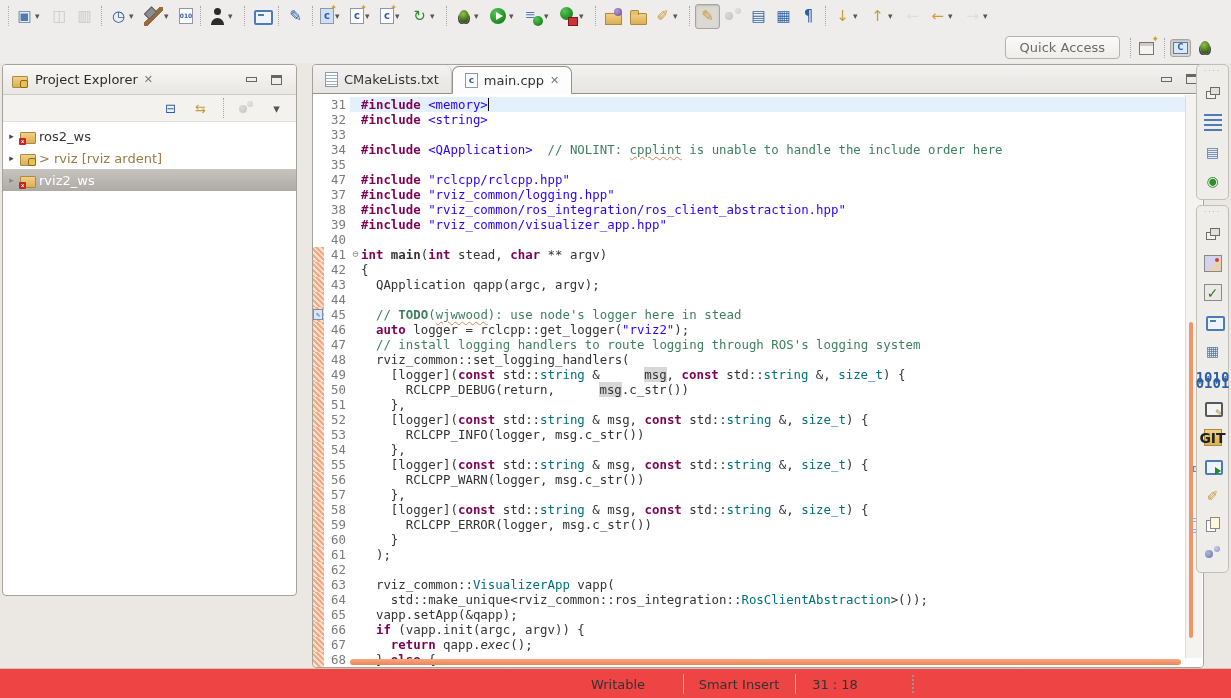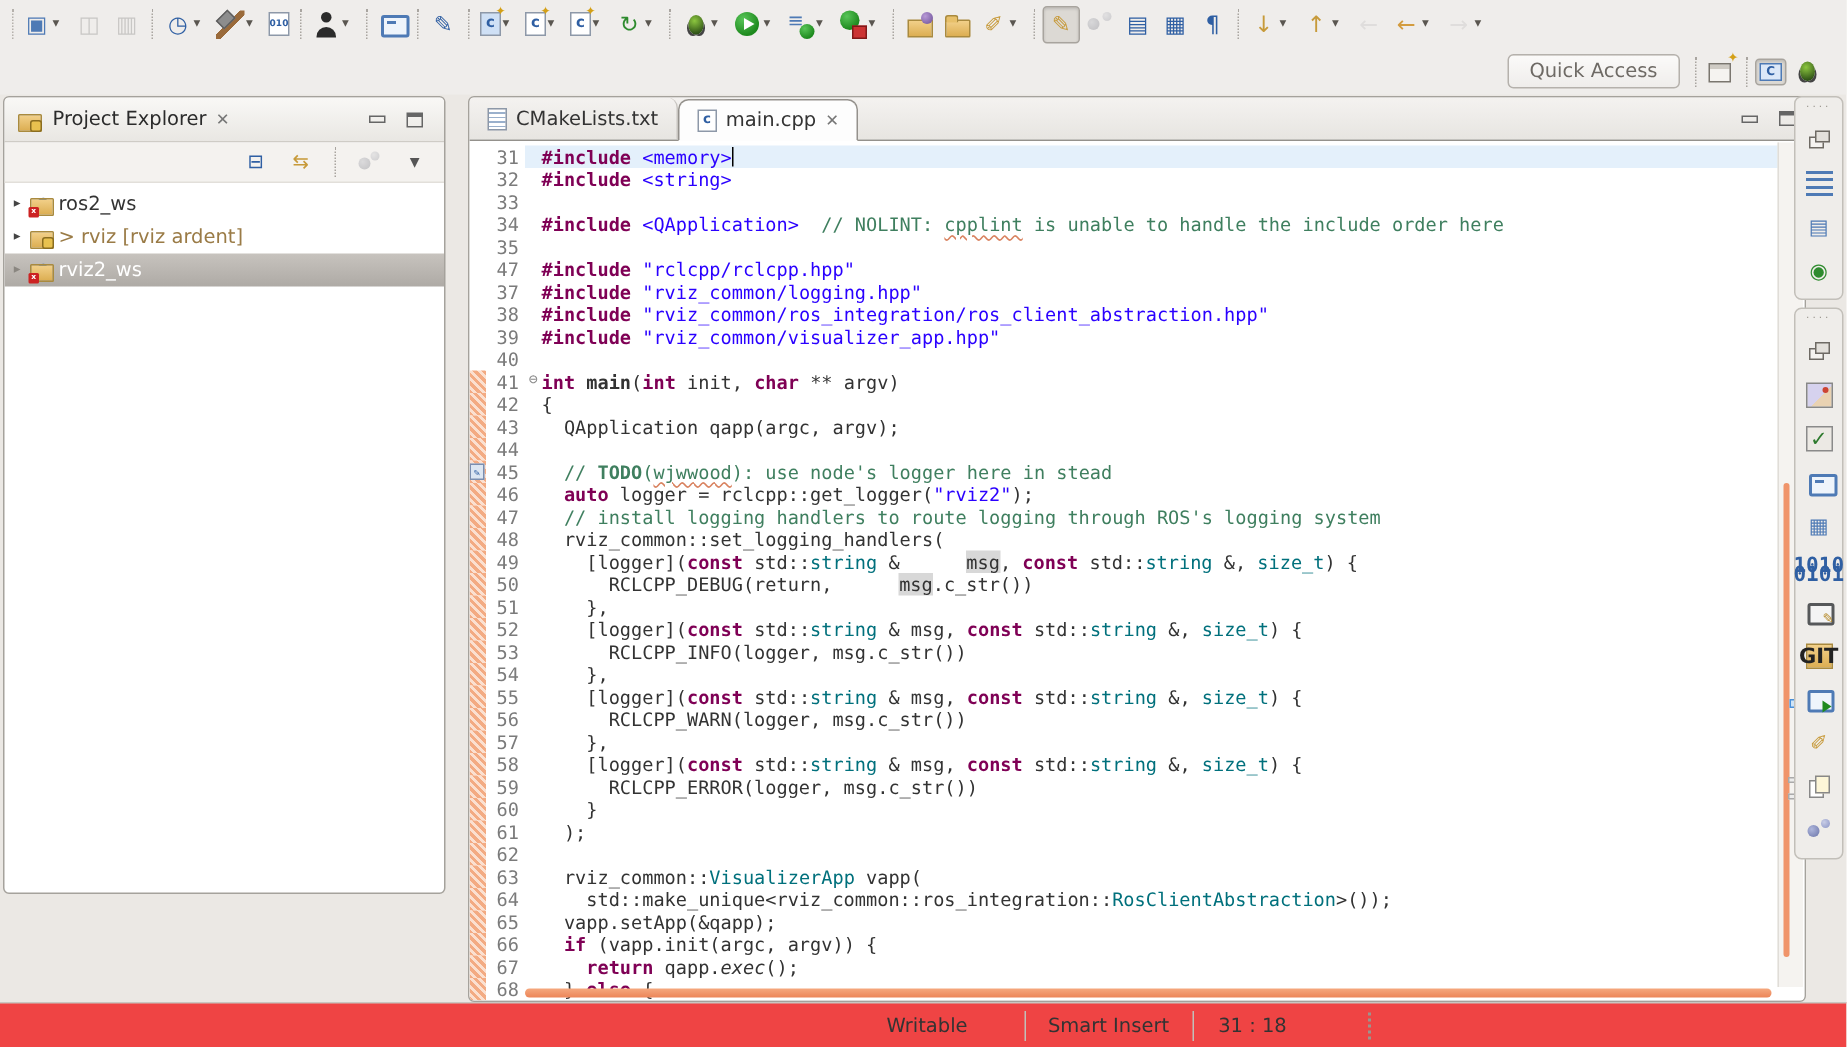--- a/index.html
+++ b/index.html
@@ -339,21 +339,21 @@
       <span class="crow"><span class="mk"></span><span class="ln">31</span><span class="lbody current"><span class="fold"></span><span class="ctext"><span class="k">#include</span><span> </span><span class="s cur">&lt;memory&gt;</span></span></span></span>
       <span class="crow"><span class="mk"></span><span class="ln">32</span><span class="lbody"><span class="fold"></span><span class="ctext"><span class="k">#include</span><span> </span><span class="s">&lt;string&gt;</span></span></span></span>
       <span class="crow"><span class="mk"></span><span class="ln">33</span><span class="lbody"><span class="fold"></span><span class="ctext"></span></span></span>
       <span class="crow"><span class="mk"></span><span class="ln">34</span><span class="lbody"><span class="fold"></span><span class="ctext"><span class="k">#include</span><span> </span><span class="s">&lt;QApplication&gt;</span><span>  </span><span class="c">// NOLINT: </span><span class="c q">cpplint</span><span class="c"> is unable to handle the include order here</span></span></span></span>
       <span class="crow"><span class="mk"></span><span class="ln">35</span><span class="lbody"><span class="fold"></span><span class="ctext"></span></span></span>
       <span class="crow"><span class="mk"></span><span class="ln">47</span><span class="lbody"><span class="fold"></span><span class="ctext"><span class="k">#include</span><span> </span><span class="s">"rclcpp/rclcpp.hpp"</span></span></span></span>
       <span class="crow"><span class="mk"></span><span class="ln">37</span><span class="lbody"><span class="fold"></span><span class="ctext"><span class="k">#include</span><span> </span><span class="s">"rviz_common/logging.hpp"</span></span></span></span>
       <span class="crow"><span class="mk"></span><span class="ln">38</span><span class="lbody"><span class="fold"></span><span class="ctext"><span class="k">#include</span><span> </span><span class="s">"rviz_common/ros_integration/ros_client_abstraction.hpp"</span></span></span></span>
       <span class="crow"><span class="mk"></span><span class="ln">39</span><span class="lbody"><span class="fold"></span><span class="ctext"><span class="k">#include</span><span> </span><span class="s">"rviz_common/visualizer_app.hpp"</span></span></span></span>
       <span class="crow"><span class="mk"></span><span class="ln">40</span><span class="lbody"><span class="fold"></span><span class="ctext"></span></span></span>
-      <span class="crow"><span class="mk hatch"></span><span class="ln">41</span><span class="lbody"><span class="fold">⊖</span><span class="ctext"><span class="k">int</span><span> </span><span class="m">main</span><span>(</span><span class="k">int</span><span> init, </span><span class="k">char</span><span> ** argv)</span></span></span></span>
+      <span class="crow"><span class="mk hatch"></span><span class="ln">41</span><span class="lbody"><span class="fold">⊖</span><span class="ctext"><span class="k">int</span><span> </span><span class="m">main</span><span>(</span><span class="k">int</span><span> stead, </span><span class="k">char</span><span> ** argv)</span></span></span></span>
       <span class="crow"><span class="mk hatch"></span><span class="ln">42</span><span class="lbody"><span class="fold"></span><span class="ctext"><span>{</span></span></span></span>
       <span class="crow"><span class="mk hatch"></span><span class="ln">43</span><span class="lbody"><span class="fold"></span><span class="ctext"><span>  QApplication qapp(argc, argv);</span></span></span></span>
       <span class="crow"><span class="mk hatch"></span><span class="ln">44</span><span class="lbody"><span class="fold"></span><span class="ctext"></span></span></span>
       <span class="crow"><span class="mk hatch"><span class="task">✎</span></span><span class="ln">45</span><span class="lbody"><span class="fold"></span><span class="ctext"><span>  </span><span class="c">// </span><span class="cb">TODO</span><span class="c">(</span><span class="c q">wjwwood</span><span class="c">): use node's logger here in stead</span></span></span></span>
       <span class="crow"><span class="mk hatch"></span><span class="ln">46</span><span class="lbody"><span class="fold"></span><span class="ctext"><span>  </span><span class="k">auto</span><span> logger = rclcpp::get_logger(</span><span class="s">"rviz2"</span><span>);</span></span></span></span>
       <span class="crow"><span class="mk hatch"></span><span class="ln">47</span><span class="lbody"><span class="fold"></span><span class="ctext"><span class="c">  // install logging handlers to route logging through ROS's logging system</span></span></span></span>
       <span class="crow"><span class="mk hatch"></span><span class="ln">48</span><span class="lbody"><span class="fold"></span><span class="ctext"><span>  rviz_common::set_logging_handlers(</span></span></span></span>
       <span class="crow"><span class="mk hatch"></span><span class="ln">49</span><span class="lbody"><span class="fold"></span><span class="ctext"><span>    [logger](</span><span class="k">const</span><span> std::</span><span class="t">string</span><span> &amp; </span><span class="h">msg</span><span>, </span><span class="k">const</span><span> std::</span><span class="t">string</span><span> &amp;, </span><span class="t">size_t</span><span>) {</span></span></span></span>
       <span class="crow"><span class="mk hatch"></span><span class="ln">50</span><span class="lbody"><span class="fold"></span><span class="ctext"><span>      RCLCPP_DEBUG(return, </span><span class="h">msg</span><span>.c_str())</span></span></span></span>
       <span class="crow"><span class="mk hatch"></span><span class="ln">51</span><span class="lbody"><span class="fold"></span><span class="ctext"><span>    },</span></span></span></span>

